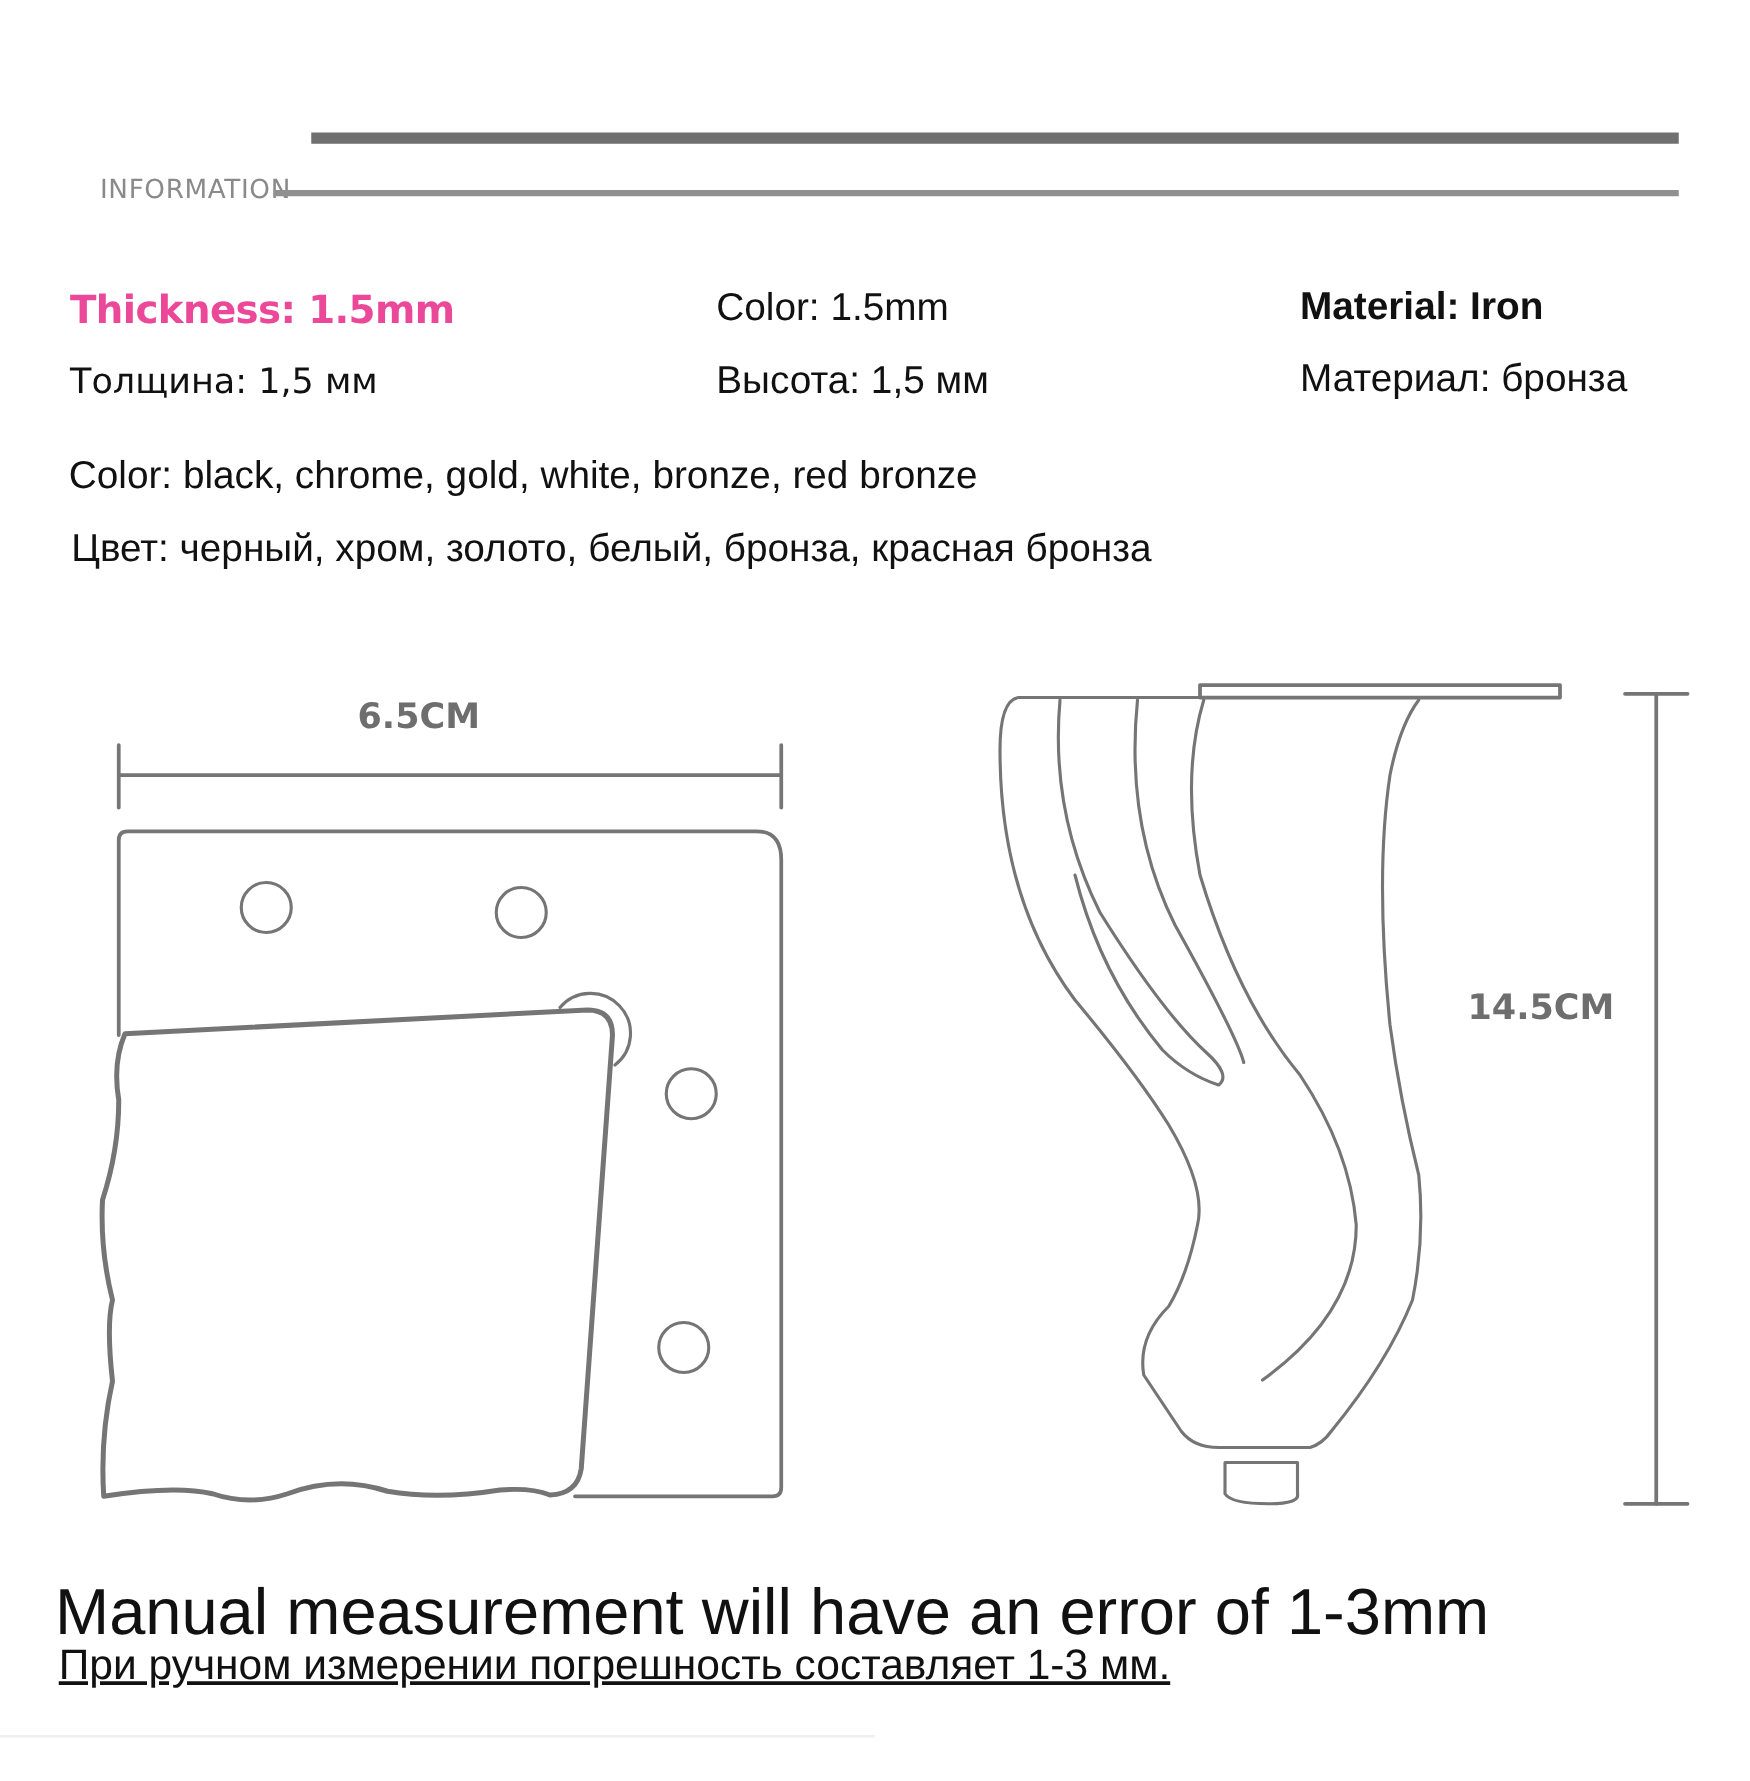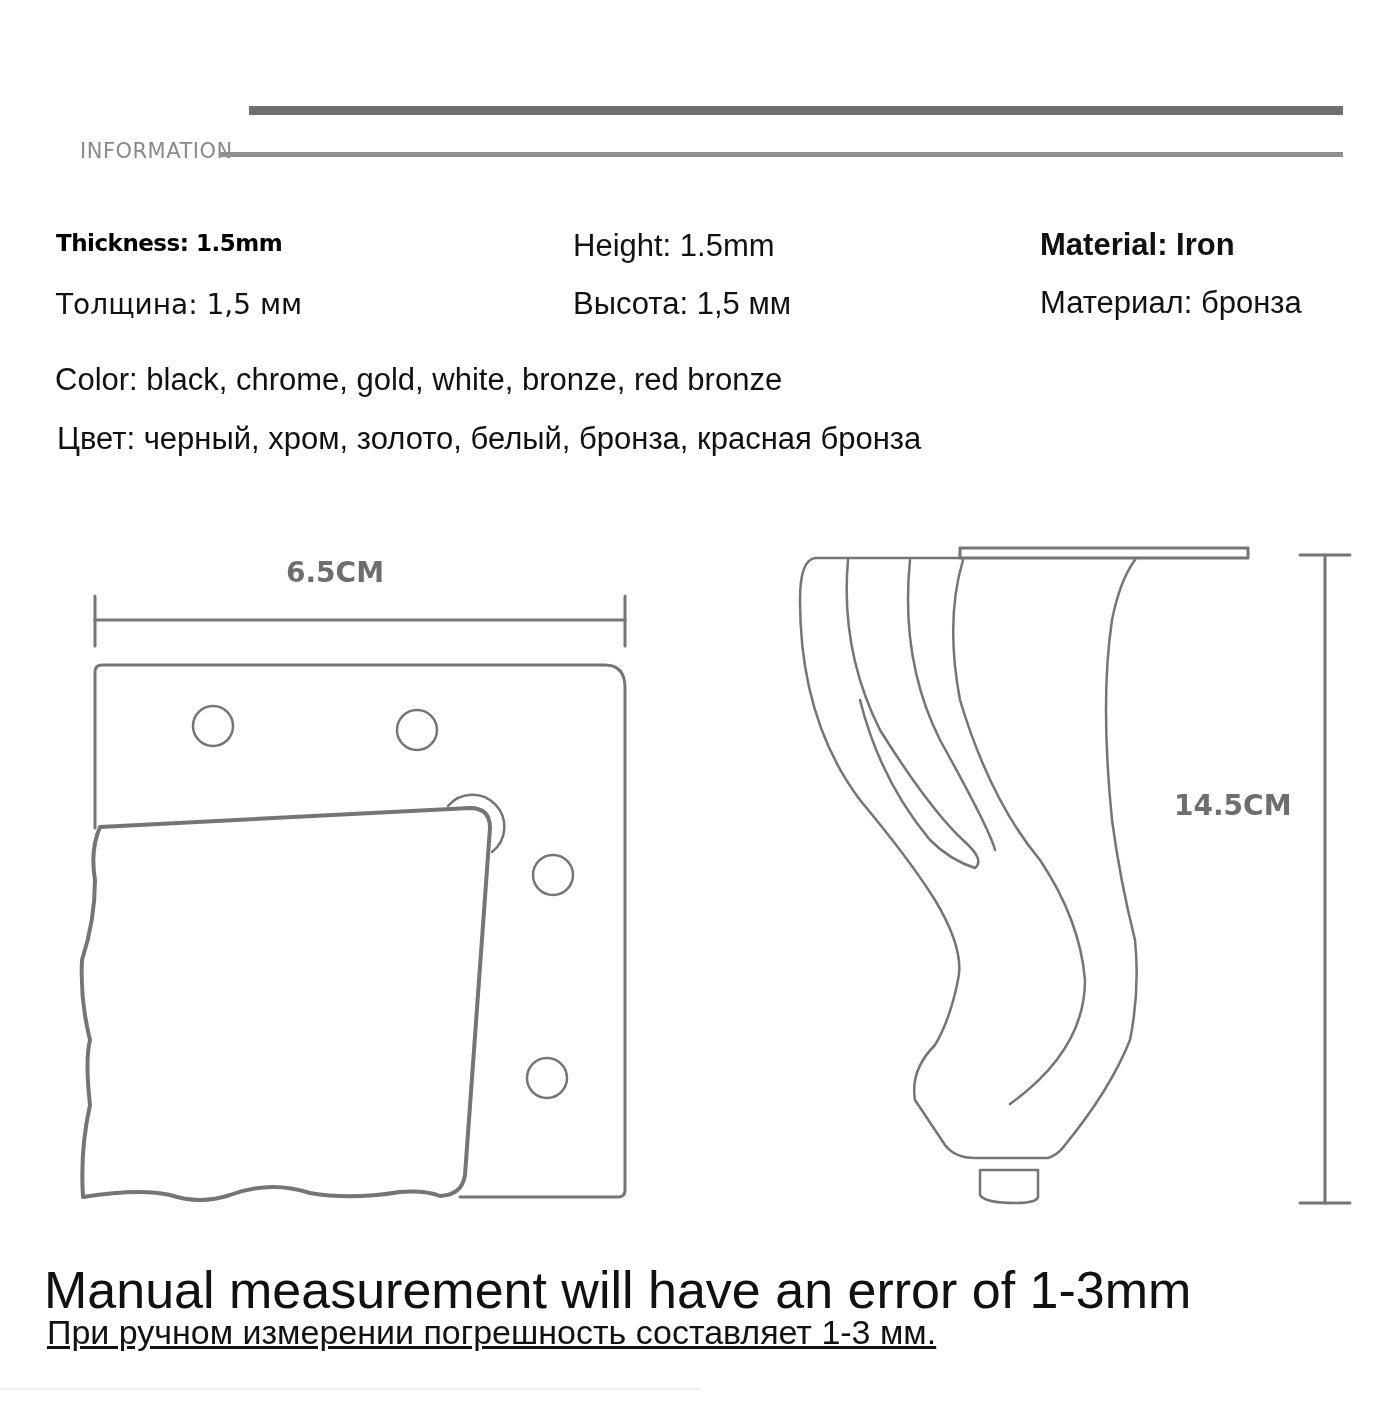--- a/index.html
+++ b/index.html
@@ -4,39 +4,39 @@
 <style>
   html, body { margin: 0; padding: 0; background: #ffffff; }
   body { width: 1400px; height: 1425px; position: relative; overflow: hidden;
          font-family: "Liberation Sans", sans-serif; color: #1a1a1a; }
   .abs { position: absolute; }
   .info-label { left: 80px; top: 102px; font-family: "DejaVu Sans", sans-serif; font-size: 21px;
                 color: #8a8a8a; letter-spacing: 0.5px; margin-top: 37px; }
   .bar-thick { left: 249px; top: 106px; width: 1094px; height: 9px; background: #707070; }
   .bar-thin { left: 219px; top: 152px; width: 1124px; height: 5px; background: #909090; }
   .spec { font-size: 31px; color: #111; white-space: nowrap; }
-  .spec-bold { font-family: "DejaVu Sans", sans-serif; font-size: 23px; font-weight: bold; color: #000000; letter-spacing: -0.5px; }
+  .spec-bold { font-family: "DejaVu Sans", sans-serif; font-size: 31px; font-weight: bold; color: #ec4899; letter-spacing: -0.5px; }
   .spec-ru1 { font-family: "DejaVu Sans", sans-serif; font-size: 28px; color: #111; }
   .dim-label { font-family: "DejaVu Sans", sans-serif; font-weight: bold; font-size: 28px; color: #6e6e6e; margin-top: 16px; }
   .note-en { left: 44px; top: 1260px; font-size: 52px; color: #111; white-space: nowrap; }
   .note-ru { left: 47px; top: 1313px; font-size: 34px; color: #111; white-space: nowrap; text-decoration: underline; }
   .bottom-line { left: 0; top: 1388px; width: 700px; height: 2px; background: #f0f0f0; }
   svg { position: absolute; left: 0; top: 0; }
 </style>
 </head>
 <body>
 
 <div class="abs info-label">INFORMATION</div>
 <div class="abs bar-thick"></div>
 <div class="abs bar-thin"></div>
 
 <div class="abs spec-bold" style="left:56px; top:230px;">Thickness: 1.5mm</div>
 <div class="abs spec-ru1" style="left:56px; top:288px;">Толщина: 1,5 мм</div>
 
-<div class="abs spec" style="left:573px; top:228px;">Height: 1.5mm</div>
+<div class="abs spec" style="left:573px; top:228px;">Color: 1.5mm</div>
 <div class="abs spec" style="left:573px; top:286px;">Высота: 1,5 мм</div>
 
 <div class="abs spec" style="left:1040px; top:227px;font-weight:bold;">Material: Iron</div>
 <div class="abs spec" style="left:1040px; top:285px;">Материал: бронза</div>
 
 <div class="abs spec" style="left:55px; top:362px;">Color: black, chrome, gold, white, bronze, red bronze</div>
 <div class="abs spec" style="left:57px; top:421px;">Цвет: черный, хром, золото, белый, бронза, красная бронза</div>
 
 <svg width="1400" height="1425" viewBox="0 0 1400 1425">
   <g fill="none" stroke="#757575" stroke-width="3" stroke-linecap="round" stroke-linejoin="round">

